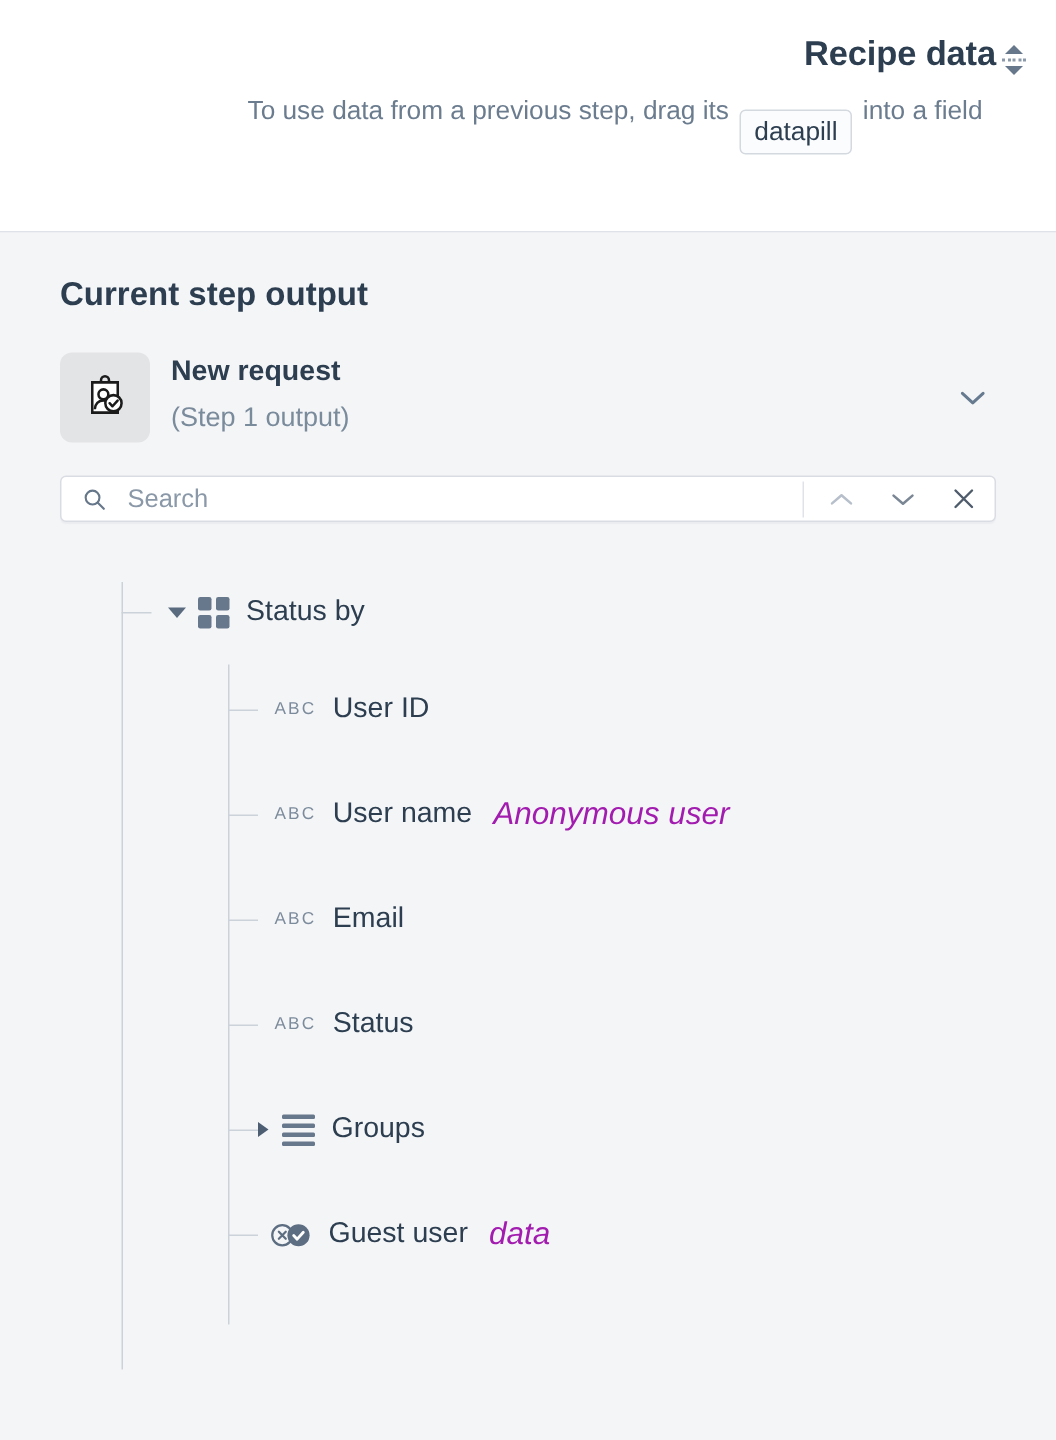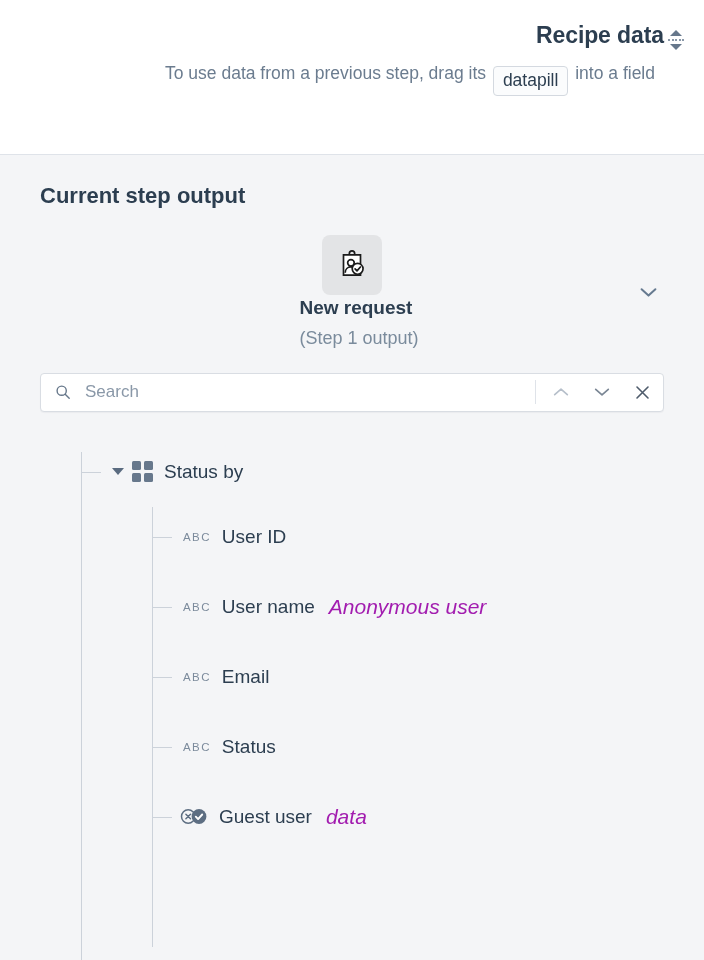--- a/index.html
+++ b/index.html
@@ -52,21 +52,21 @@
     border: 1px solid #d4d9e0;
     border-radius: 4px;
     background: #fbfcfd;
     color: #2c3e50;
     padding: 3px 9px 4px 9px;
     font-size: 17.5px;
     line-height: 1.25;
     margin: 0 2px;
     vertical-align: baseline;
     position: relative;
-    top: 7px;
+    top: 14px;
   }
 
   .resize-handle {
     position: absolute;
     top: 20px;
     right: 13px;
     width: 30px;
     height: 40px;
     display: flex;
     flex-direction: column;
@@ -106,24 +106,22 @@
   .section-label {
     font-size: 22px;
     font-weight: bold;
     color: #2c3e50;
     margin-bottom: 26px;
   }
 
   
   .step-header {
     display: flex;
-    align-items: center;
     position: relative;
     margin-bottom: 22px;
-    flex-direction: column;
   }
 
   .step-icon {
     width: 60px;
     height: 60px;
     border-radius: 8px;
     background: #e3e4e6;
     display: flex;
     align-items: center;
     justify-content: center;
@@ -156,21 +154,21 @@
     display: flex;
     align-items: center;
     justify-content: center;
     cursor: pointer;
   }
 
   
   .search-bar {
     display: flex;
     align-items: center;
-    height: 39px;
+    height: 31px;
     background: #ffffff;
     border: 1px solid #d9dde3;
     border-radius: 4px;
     margin-bottom: 40px;
     box-shadow: 0 1px 1px rgba(20,35,60,0.04);
   }
   .search-icon-wrap {
     width: 44px;
     display: flex;
     align-items: center;
@@ -447,20 +445,34 @@
 
       <div class="node leaf-node" style="margin-top:30px;">
         <div class="node-connector"></div>
         <div class="type-icon">
           <span class="icon-abc">ABC</span>
         </div>
         <div class="node-label">Status</div>
         <div class="node-value"></div>
       </div>
 
+      <div class="node leaf-node" style="margin-top:30px; padding-left:132px;">
+        <div class="node-connector"></div>
+        <div class="caret collapsed"></div>
+        <div class="type-icon">
+          <div class="icon-list">
+              <span></span>
+              <span></span>
+              <span></span>
+              <span></span>
+            </div>
+        </div>
+        <div class="node-label">Groups</div>
+        <div class="node-value"></div>
+      </div>
 
       <div class="node leaf-node" style="margin-top:30px; padding-left:140px;">
         <div class="node-connector"></div>
         <div class="type-icon">
           <svg width="28" height="17" viewBox="0 0 28 17" fill="none" aria-hidden="true">
             <circle cx="8.2" cy="8.5" r="6.7" stroke="#5d6e82" stroke-width="1.5" fill="none"></circle>
             <path d="M5.9 6.2l4.6 4.6M10.5 6.2l-4.6 4.6" stroke="#5d6e82" stroke-width="1.5" stroke-linecap="round"></path>
             <circle cx="19" cy="8.5" r="7.4" fill="#5d6e82"></circle>
             <path d="M15.8 8.7l2.3 2.4 4.1-4.6" stroke="#ffffff" stroke-width="1.9" fill="none" stroke-linecap="round" stroke-linejoin="round"></path>
           </svg>

